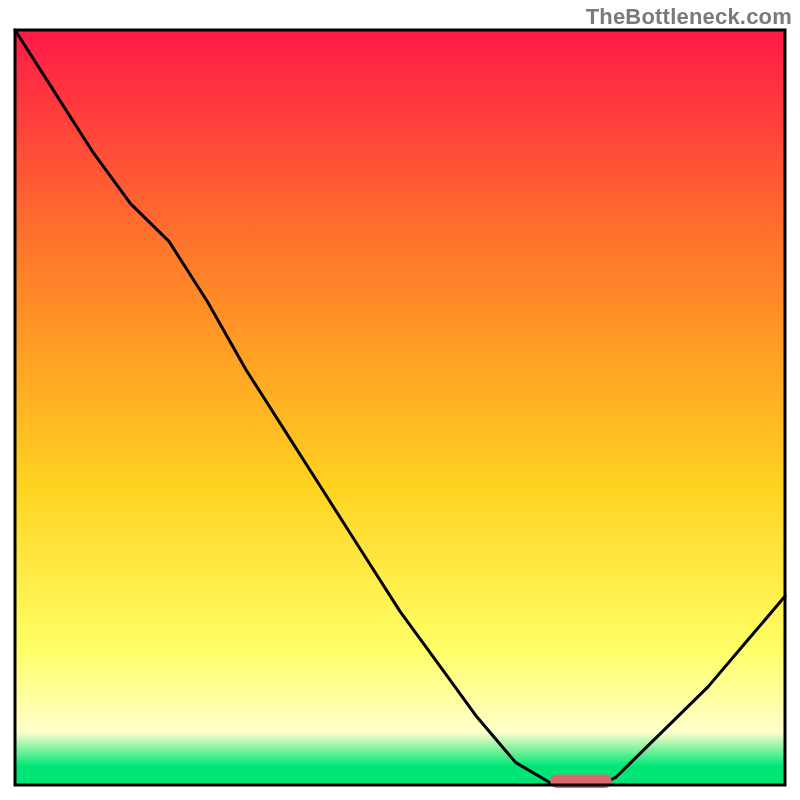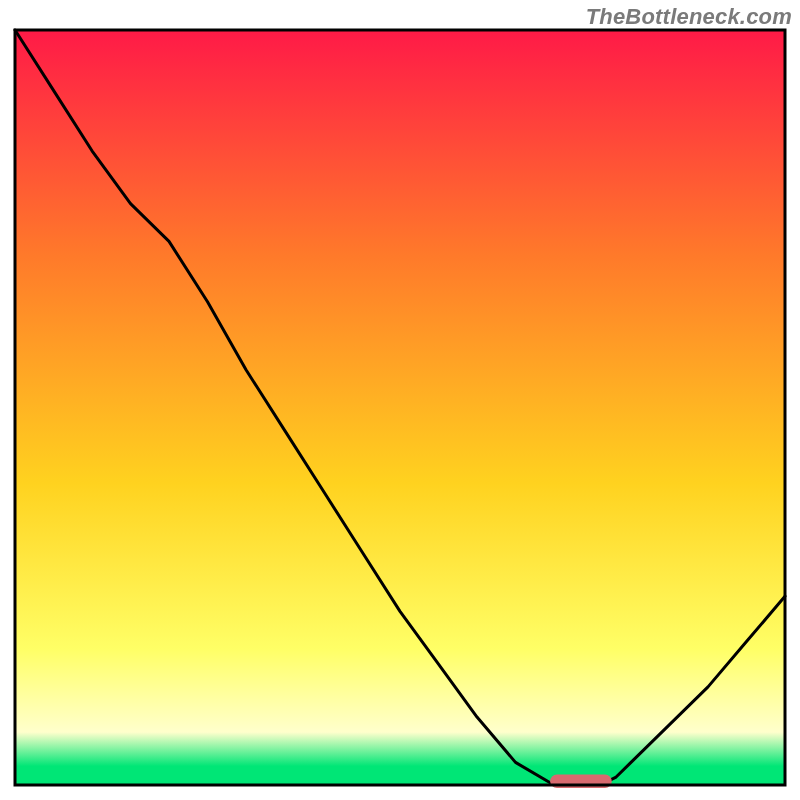--- a/index.html
+++ b/index.html
@@ -8,21 +8,20 @@
     width: 800px;
     height: 800px;
     overflow: hidden;
     background: #fff;
     font-family: Arial, Helvetica, sans-serif;
   }
   .chart-wrap {
     position: relative;
     width: 800px;
     height: 800px;
-    font-style: italic;
   }
   .watermark {
     position: absolute;
     top: 4px;
     right: 8px;
     font-size: 22px;
     font-weight: 600;
     color: #7a7a7a;
     letter-spacing: 0.2px;
     user-select: none;

